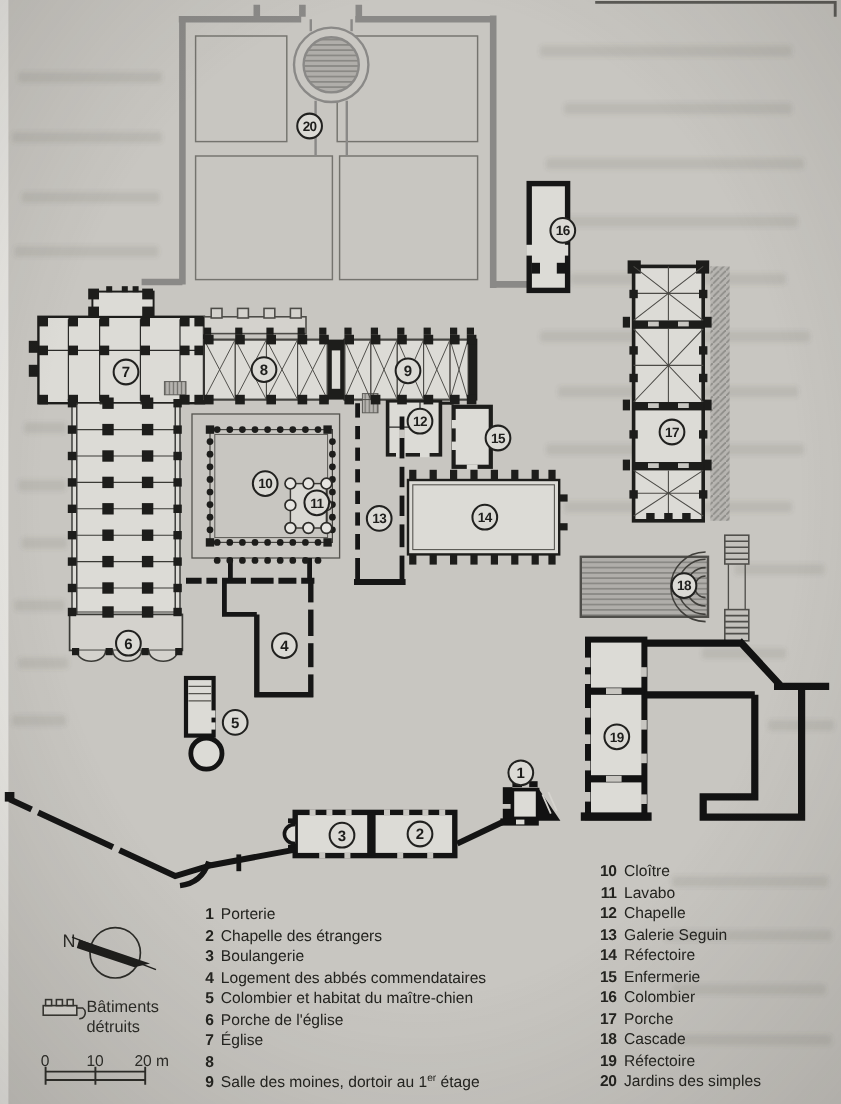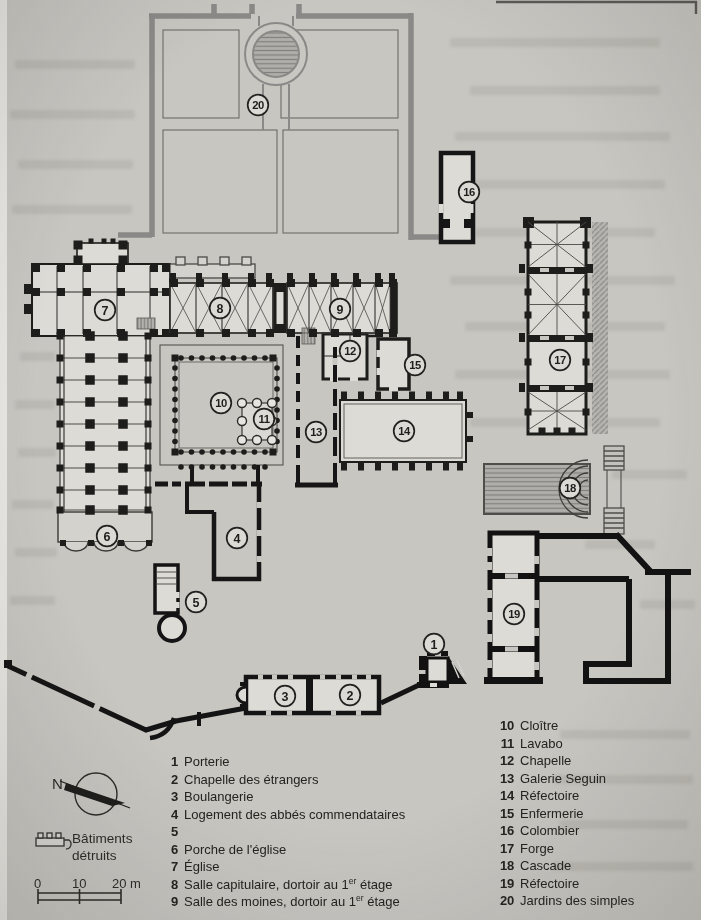--- a/index.html
+++ b/index.html
@@ -648,32 +648,32 @@
       <div class="leg-row">
         <span class="leg-num">3</span>
         <span class="leg-label">Boulangerie</span>
       </div>
       <div class="leg-row">
         <span class="leg-num">4</span>
         <span class="leg-label">Logement des abbés commendataires</span>
       </div>
       <div class="leg-row">
         <span class="leg-num">5</span>
+        <span class="leg-label">Colombier et habitat du maître-chien</span>
       </div>
       <div class="leg-row">
         <span class="leg-num">6</span>
         <span class="leg-label">Porche de l'église</span>
       </div>
       <div class="leg-row">
         <span class="leg-num">7</span>
         <span class="leg-label">Église</span>
       </div>
       <div class="leg-row">
         <span class="leg-num">8</span>
-        <span class="leg-label">Salle capitulaire, dortoir au 1<sup>er</sup> étage</span>
       </div>
       <div class="leg-row">
         <span class="leg-num">9</span>
         <span class="leg-label">Salle des moines, dortoir au 1<sup>er</sup> étage</span>
       </div>
     </div>
 <div id="legend-col2" class="legend-col" style="left:486px;top:717px;">
       <div class="leg-row">
         <span class="leg-num">10</span>
         <span class="leg-label">Cloître</span>
@@ -697,21 +697,21 @@
       <div class="leg-row">
         <span class="leg-num">15</span>
         <span class="leg-label">Enfermerie</span>
       </div>
       <div class="leg-row">
         <span class="leg-num">16</span>
         <span class="leg-label">Colombier</span>
       </div>
       <div class="leg-row">
         <span class="leg-num">17</span>
-        <span class="leg-label">Forge</span>
+        <span class="leg-label">Porche</span>
       </div>
       <div class="leg-row">
         <span class="leg-num">18</span>
         <span class="leg-label">Cascade</span>
       </div>
       <div class="leg-row">
         <span class="leg-num">19</span>
         <span class="leg-label">Réfectoire</span>
       </div>
       <div class="leg-row">

